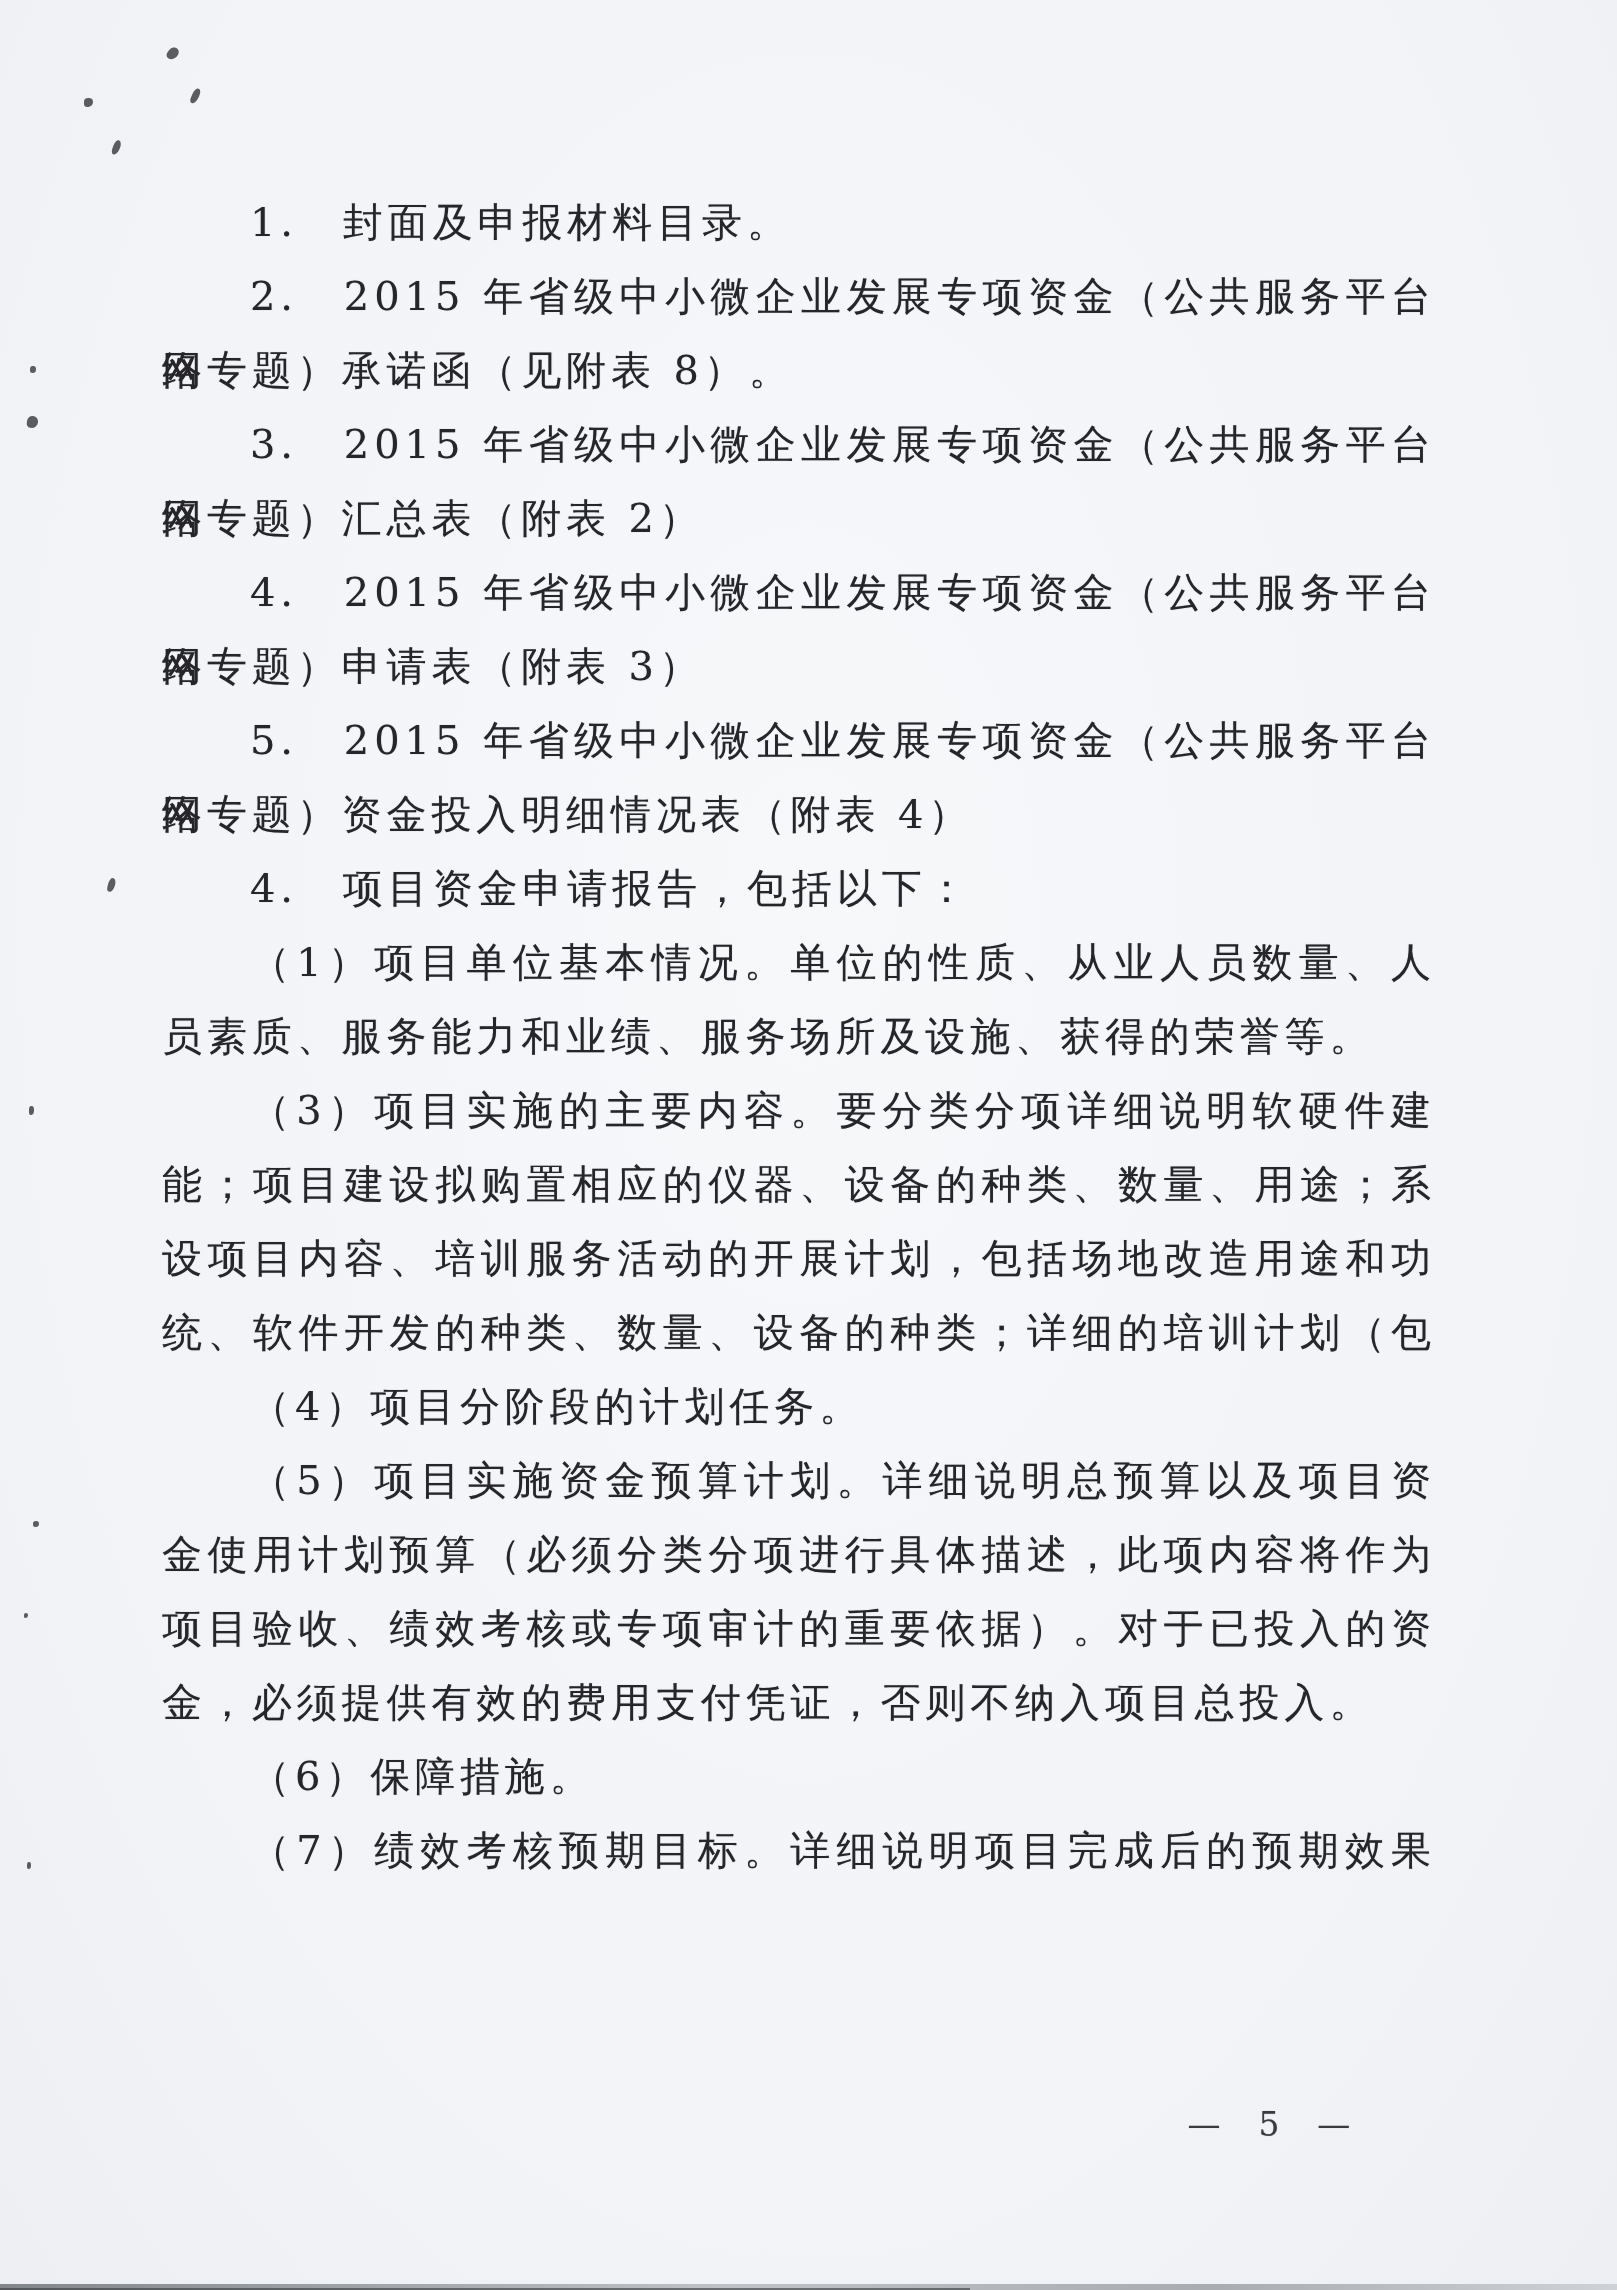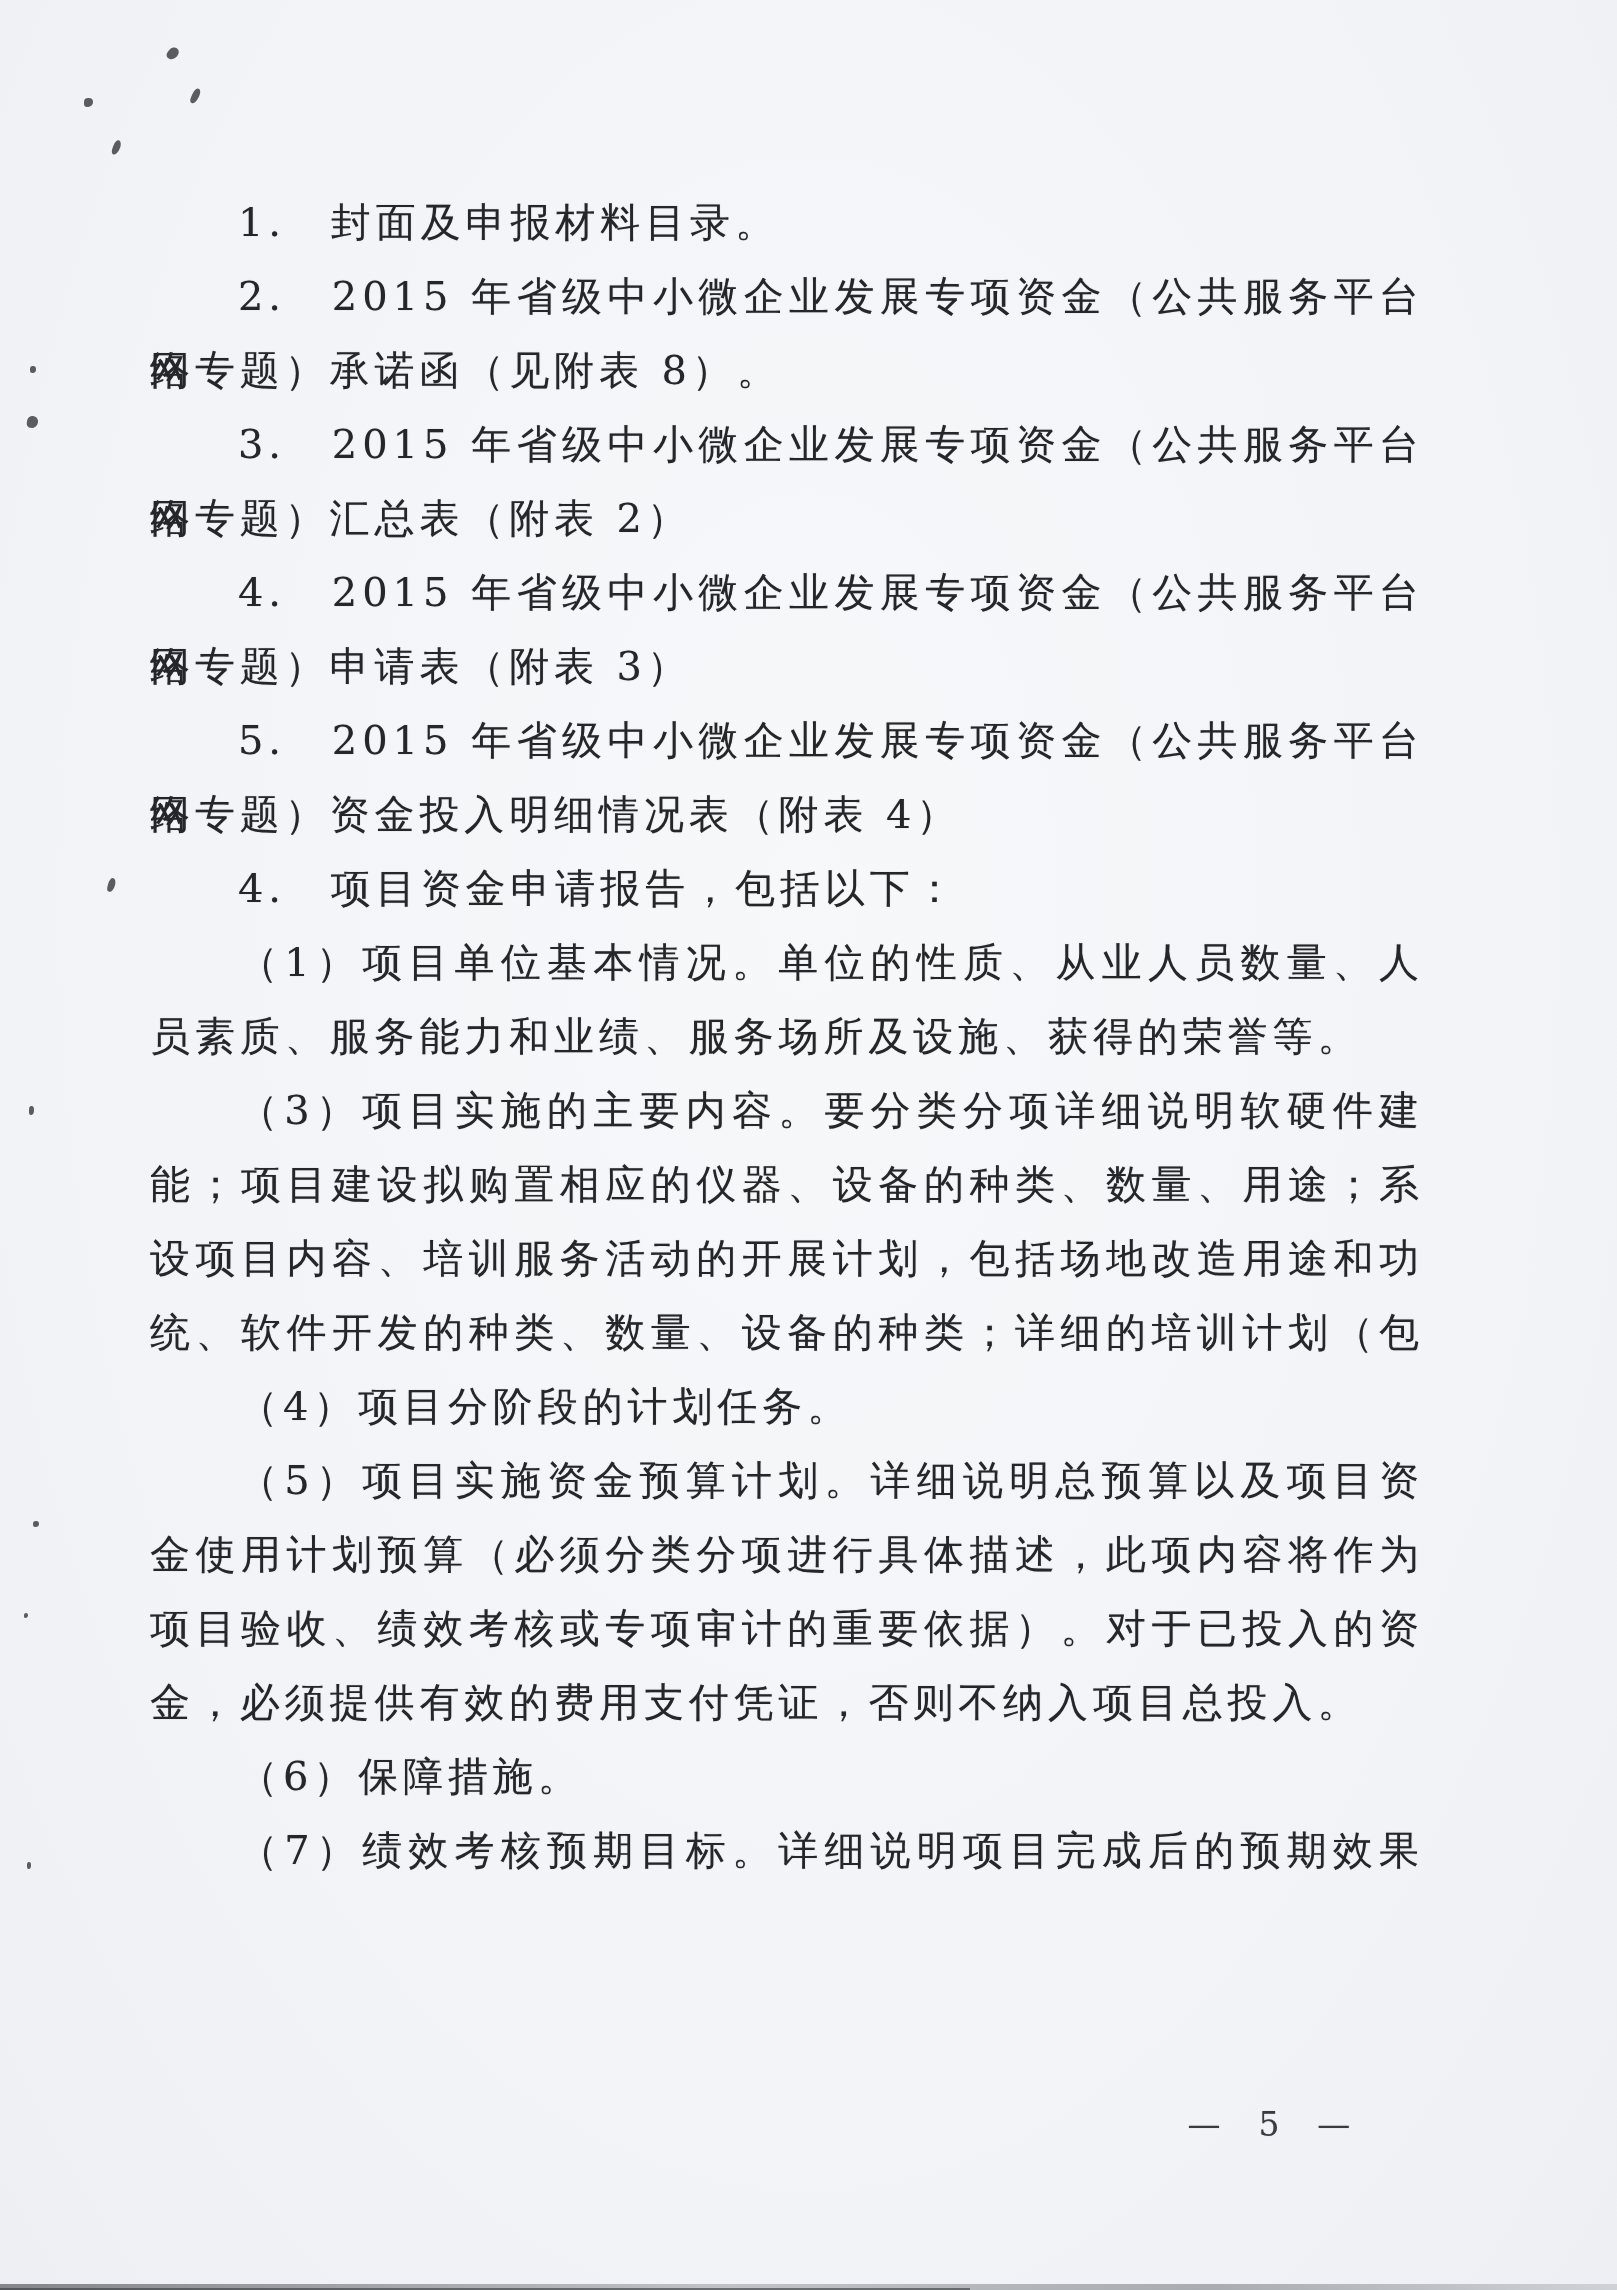--- a/index.html
+++ b/index.html
@@ -7,21 +7,21 @@
     position:relative;
     width:1617px;height:2291px;
     margin:0 auto;
     background:#f3f5f8;
     background-image:radial-gradient(ellipse at 50% 40%, #f6f8fa 0%, #f1f3f7 70%, #edeff3 100%);
     overflow:hidden;
     font-family:"DejaVu Serif","Liberation Serif",serif;
   }
   .doc-body{
     position:absolute;
-    left:150px;top:185px;width:1274px;
+    left:162px;top:185px;width:1274px;
   }
   .line{
     height:74px;
     line-height:74px;
     font-size:40px;
     letter-spacing:4.9px;
     color:#26262a;
     white-space:nowrap;
     text-shadow:0 0 1px rgba(40,40,45,.35);
   }

